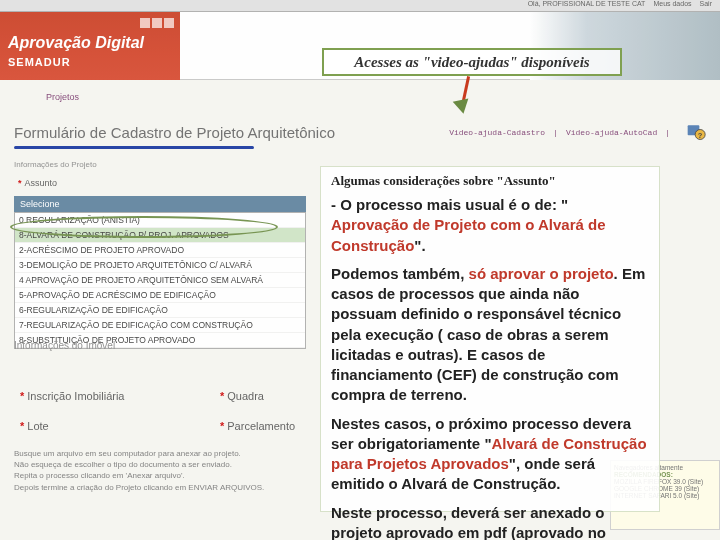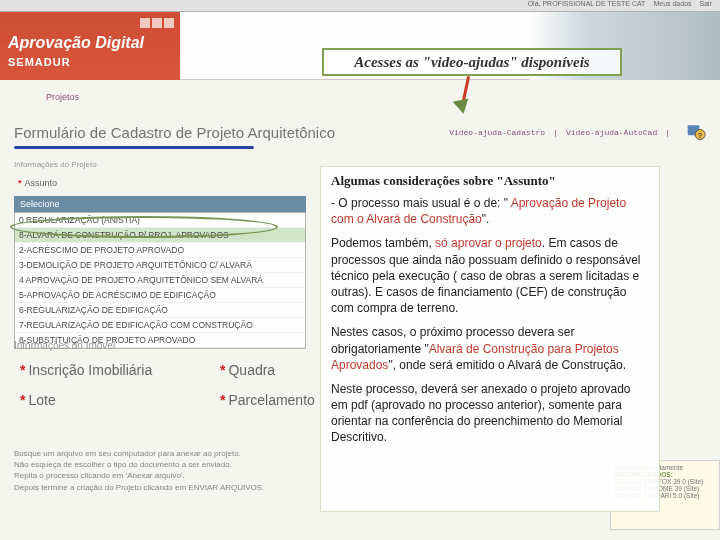--- a/index.html
+++ b/index.html
@@ -25,29 +25,29 @@
   .info-hdr { position:absolute; left:14px; top:160px; font-size:8px; color:#888; }
   .req { color:#c00; font-weight:bold; margin-right:3px; }
   .assunto-lbl { position:absolute; left:18px; top:178px; font-size:9px; color:#555; }
   .dropdown-area { position:absolute; left:14px; top:196px; width:292px; }
   .dd-selected { background:#5a7f9c; color:#fff; font-size:9px; padding:3px 6px; }
   .dd-list { background:#fff; border:1px solid #aaa; }
   .dd-list div { font-size:8.5px; padding:2px 4px; color:#333; border-bottom:1px solid #f0f0f0; }
   .dd-list div.hl { background:#cde3c3; }
   .green-ellipse { position:absolute; left:10px; top:216px; width:268px; height:22px; border:2px solid #6a8a42; border-radius:50%; pointer-events:none; }
   .info-imovel { position:absolute; left:14px; top:340px; font-size:10px; color:#888; }
-  .f-row { position:absolute; font-size:14px; color:#555; }
+  .f-row { position:absolute; font-size:11px; color:#555;margin-top:28px; }
   .f-insc { left:20px; top:362px; }
   .f-quad { left:220px; top:362px; }
   .f-lote { left:20px; top:392px; }
   .f-parc { left:220px; top:392px; }
   .attach { position:absolute; left:14px; top:448px; width:300px; font-size:8px; color:#777; line-height:1.4; }
   .callout2 { position:absolute; left:320px; top:166px; width:340px; height:346px; background:rgba(255,255,255,0.9); border:1px solid rgba(127,160,80,0.3); padding:6px 10px; font-family: "Trebuchet MS", "Arial Narrow", sans-serif; color:#222; }
   .callout2 h3 { font-size:13px; font-weight:bold; font-style: normal; margin-bottom:6px; font-family:"Times New Roman",serif; }
-  .callout2 p { font-size:12px; line-height:1.35; margin-bottom:8px; font-weight:normal; }
+  .callout2 p { font-size:15px; line-height:1.35; margin-bottom:8px; font-weight:bold; }
   .red { color:#c0392b; }
   .rb-side { position:absolute; right:0; top:460px; width:110px; height:70px; background:#fffde7; border:1px solid #ccc; font-size:6.5px; color:#666; padding:3px; }
   .rb-side .g { color:#6a8a42; font-weight:bold; }
 </style>
 </head>
 <body>
 
 <div class="bg">
   <div class="topbar">
     <span>Olá, PROFISSIONAL DE TESTE CAT</span>

